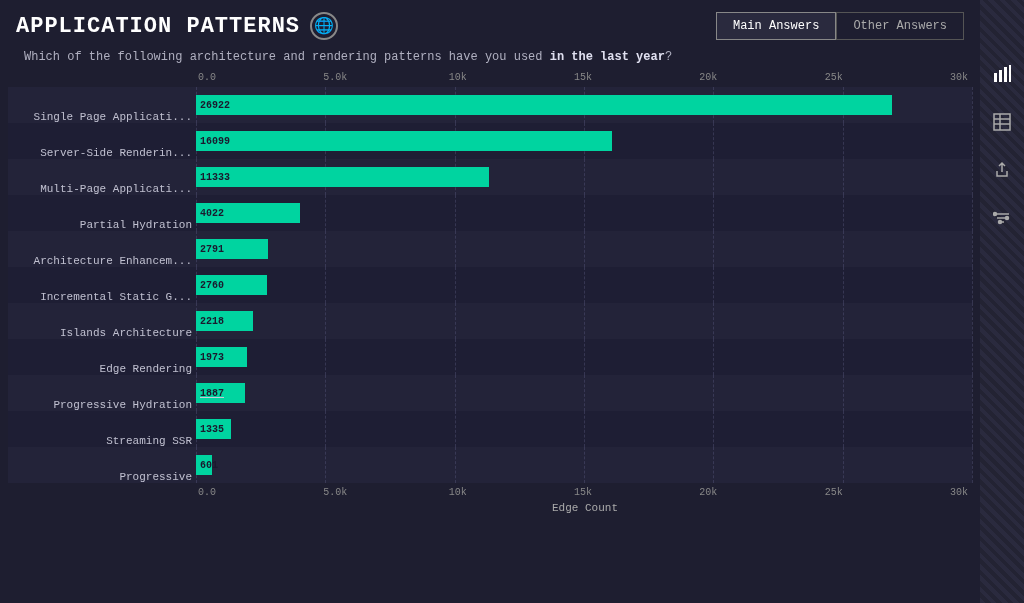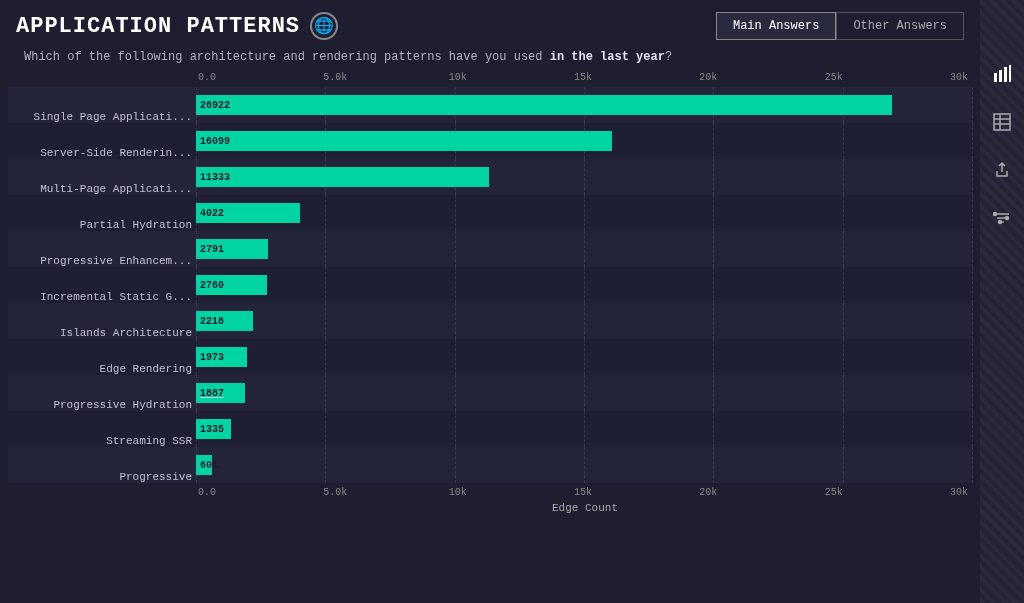--- a/index.html
+++ b/index.html
@@ -285,21 +285,21 @@
             <div style="position: absolute; top: 0px; bottom: 0px; left: 50%; border-left: 1px dashed rgba(100, 100, 140, 0.35); pointer-events: none;"></div>
             <div style="position: absolute; top: 0px; bottom: 0px; left: 66.6667%; border-left: 1px dashed rgba(100, 100, 140, 0.35); pointer-events: none;"></div>
             <div style="position: absolute; top: 0px; bottom: 0px; left: 83.3333%; border-left: 1px dashed rgba(100, 100, 140, 0.35); pointer-events: none;"></div>
             <div style="position: absolute; top: 0px; bottom: 0px; left: 100%; border-left: 1px dashed rgba(100, 100, 140, 0.35); pointer-events: none;"></div>
             <div class="row-bar-fill" style="width: 13.4067%; position: relative; z-index: 1;">
               <span class="row-bar-value">4022</span>
             </div>
           </div>
         </div>
         <div class="full-bar-row">
-          <div class="row-label">Progressive Enhancem...</div>
+          <div class="row-label">Architecture Enhancem...</div>
           <div class="row-bar-area" style="position: relative;">
             <div style="position: absolute; top: 0px; bottom: 0px; left: 0%; border-left: 1px dashed rgba(100, 100, 140, 0.35); pointer-events: none;"></div>
             <div style="position: absolute; top: 0px; bottom: 0px; left: 16.6667%; border-left: 1px dashed rgba(100, 100, 140, 0.35); pointer-events: none;"></div>
             <div style="position: absolute; top: 0px; bottom: 0px; left: 33.3333%; border-left: 1px dashed rgba(100, 100, 140, 0.35); pointer-events: none;"></div>
             <div style="position: absolute; top: 0px; bottom: 0px; left: 50%; border-left: 1px dashed rgba(100, 100, 140, 0.35); pointer-events: none;"></div>
             <div style="position: absolute; top: 0px; bottom: 0px; left: 66.6667%; border-left: 1px dashed rgba(100, 100, 140, 0.35); pointer-events: none;"></div>
             <div style="position: absolute; top: 0px; bottom: 0px; left: 83.3333%; border-left: 1px dashed rgba(100, 100, 140, 0.35); pointer-events: none;"></div>
             <div style="position: absolute; top: 0px; bottom: 0px; left: 100%; border-left: 1px dashed rgba(100, 100, 140, 0.35); pointer-events: none;"></div>
             <div class="row-bar-fill" style="width: 9.30333%; position: relative; z-index: 1;">
               <span class="row-bar-value">2791</span>

